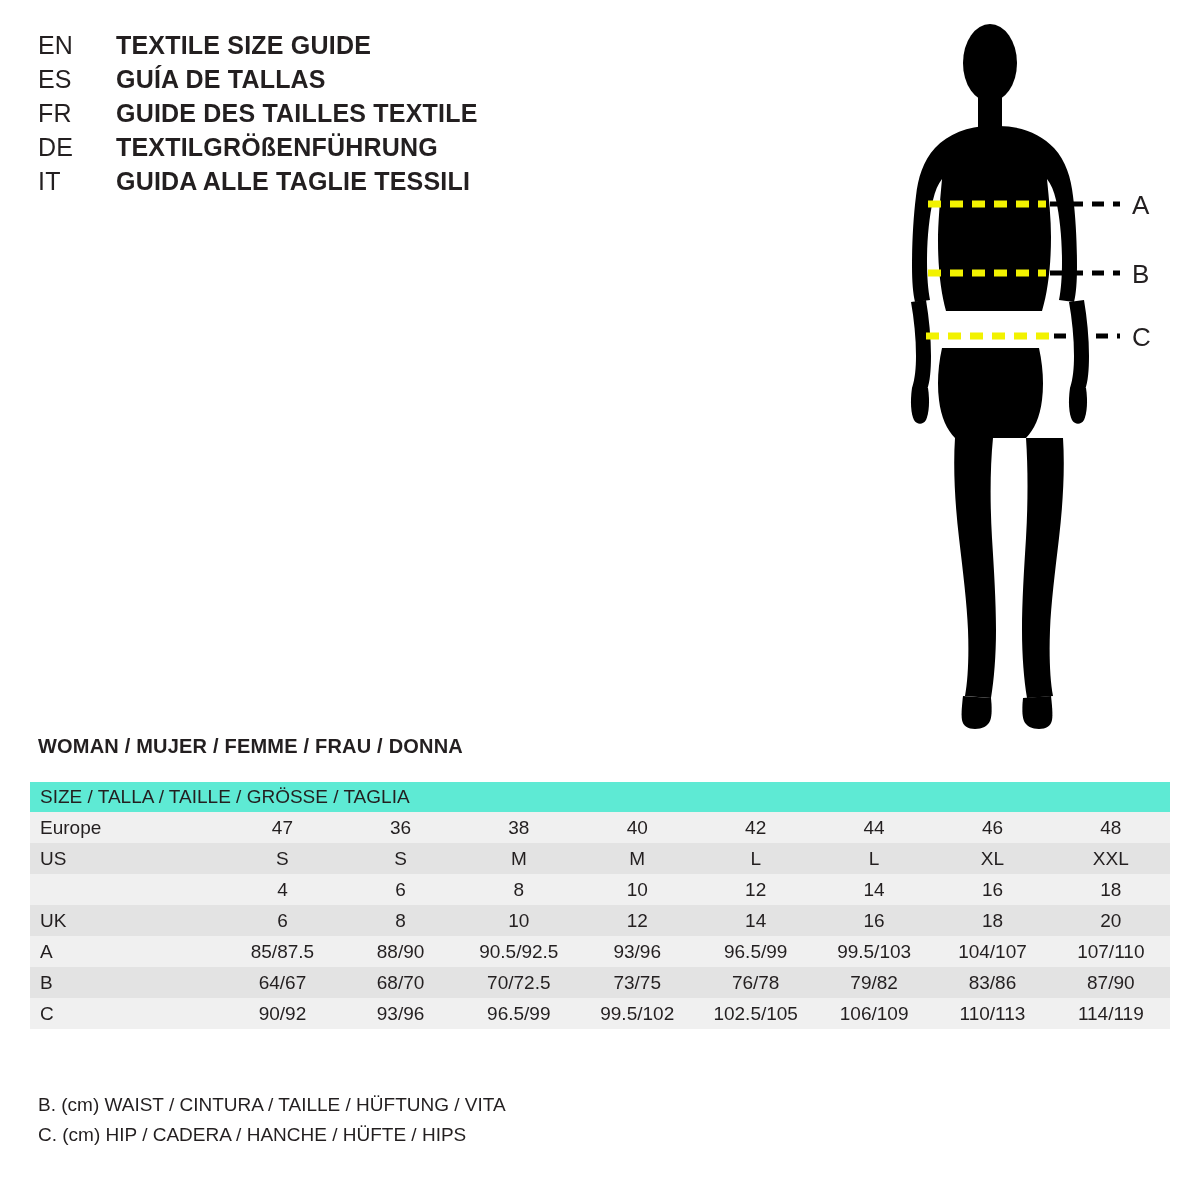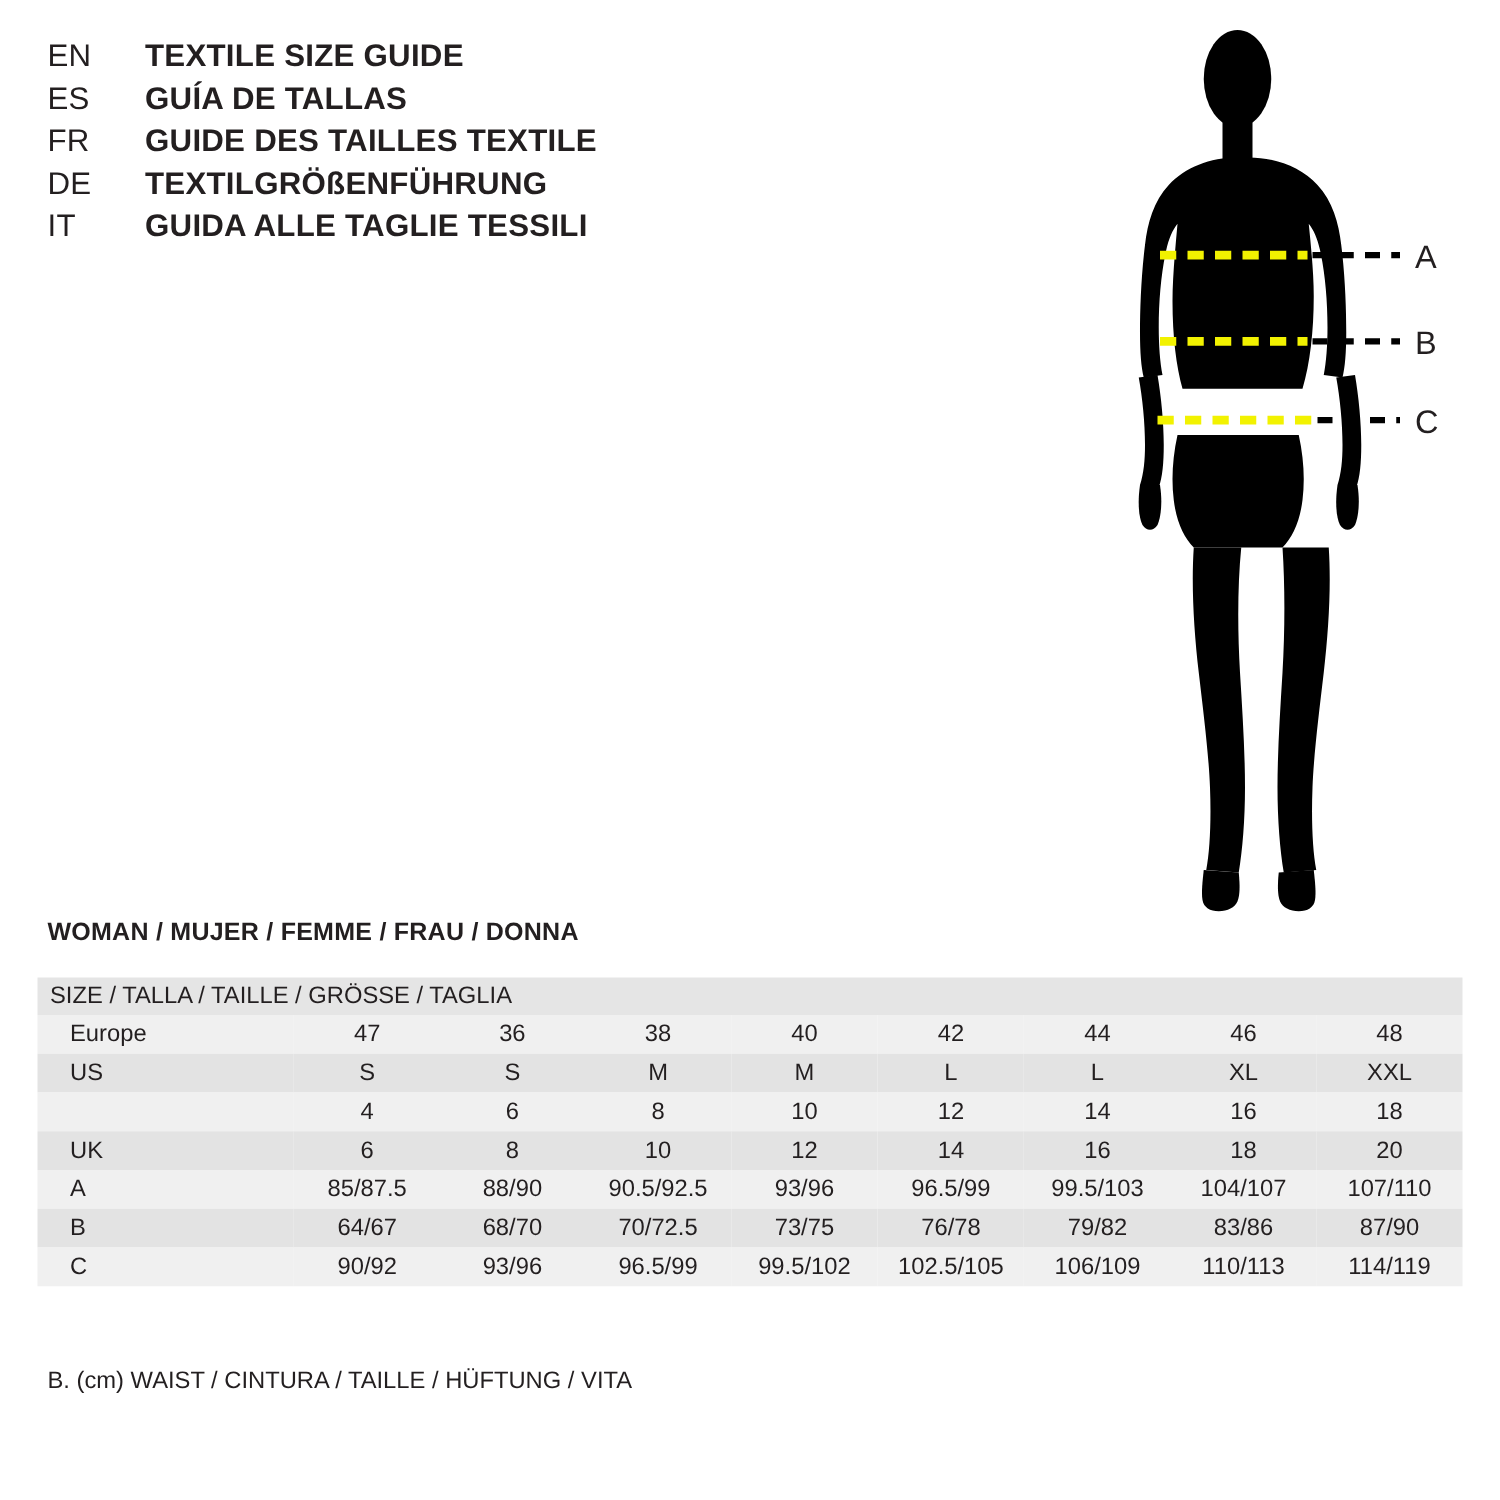--- a/index.html
+++ b/index.html
@@ -75,36 +75,36 @@
   }
   .size-table th,
   .size-table td {
     padding: 0;
     height: 31px;
     font-weight: 400;
     text-align: center;
     vertical-align: middle;
   }
   .size-table .hdr-row th {
-    background: #e5e5e5;
+    background: #5eead4;
     text-align: left;
     padding-left: 10px;
     font-weight: 400;
     font-size: 19px;
     height: 30px;
   }
   .size-table tbody tr:nth-child(odd) {
     background: #f0f0f0;
   }
   .size-table tbody tr:nth-child(even) {
     background: #e3e3e3;
   }
   .size-table td.rowlabel {
     text-align: left;
-    padding-left: 26px;
+    padding-left: 10px;
     width: 185px;
   }
   .size-table td.val {
     width: 119px;
   }
 
   
   .notes {
     position: absolute;
     left: 38px;
@@ -307,13 +307,14 @@
       <td class="val">102.5/105</td>
       <td class="val">106/109</td>
       <td class="val">110/113</td>
       <td class="val">114/119</td>
     </tr>
   </tbody>
 </table>
 
 <div class="notes">
   <div class="note-line">B. (cm) WAIST / CINTURA / TAILLE / HÜFTUNG / VITA</div>
+  <div class="note-line">C. (cm) HIP / CADERA / HANCHE / HÜFTE / HIPS</div>
 </div>
 
 </body></html>

